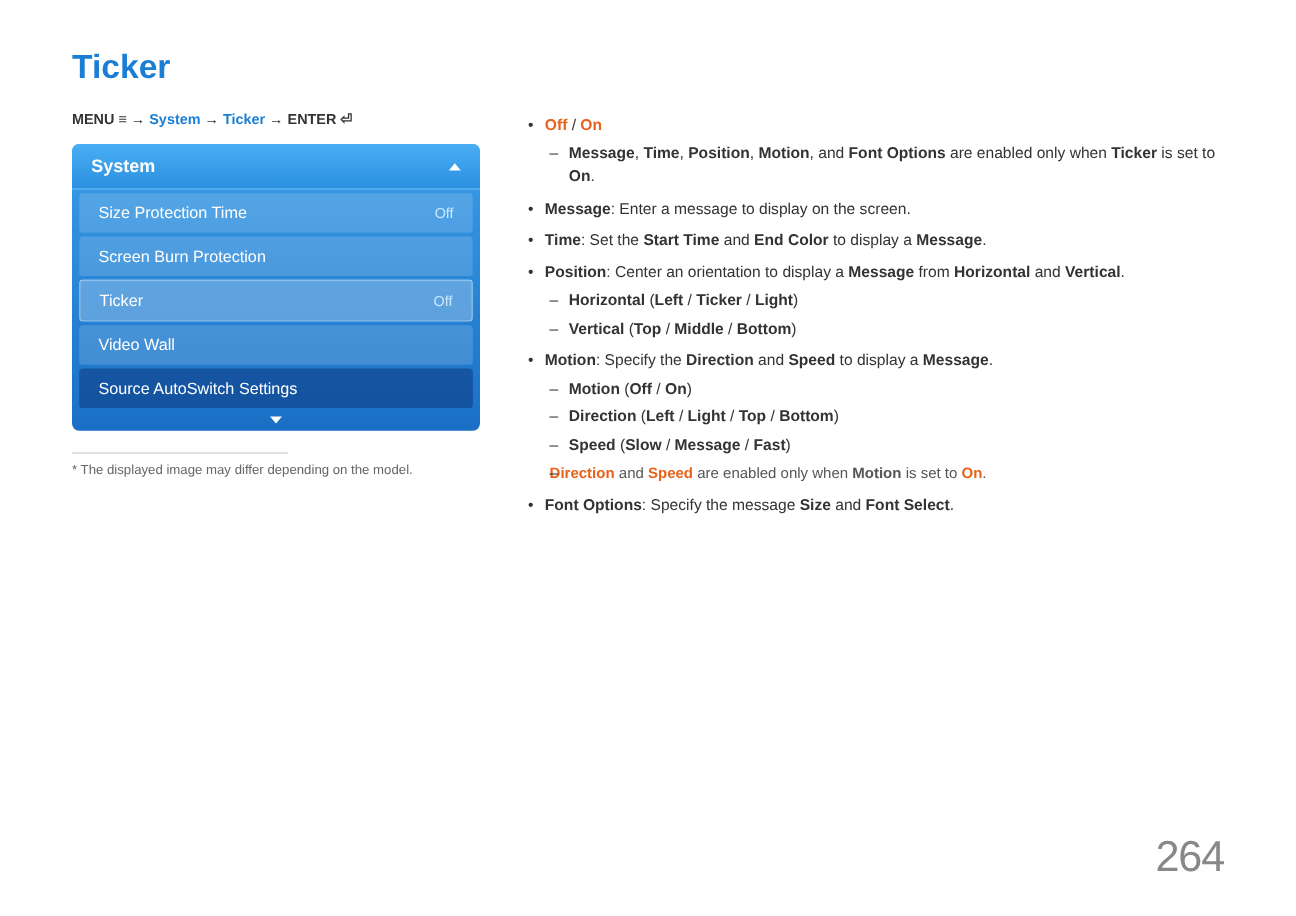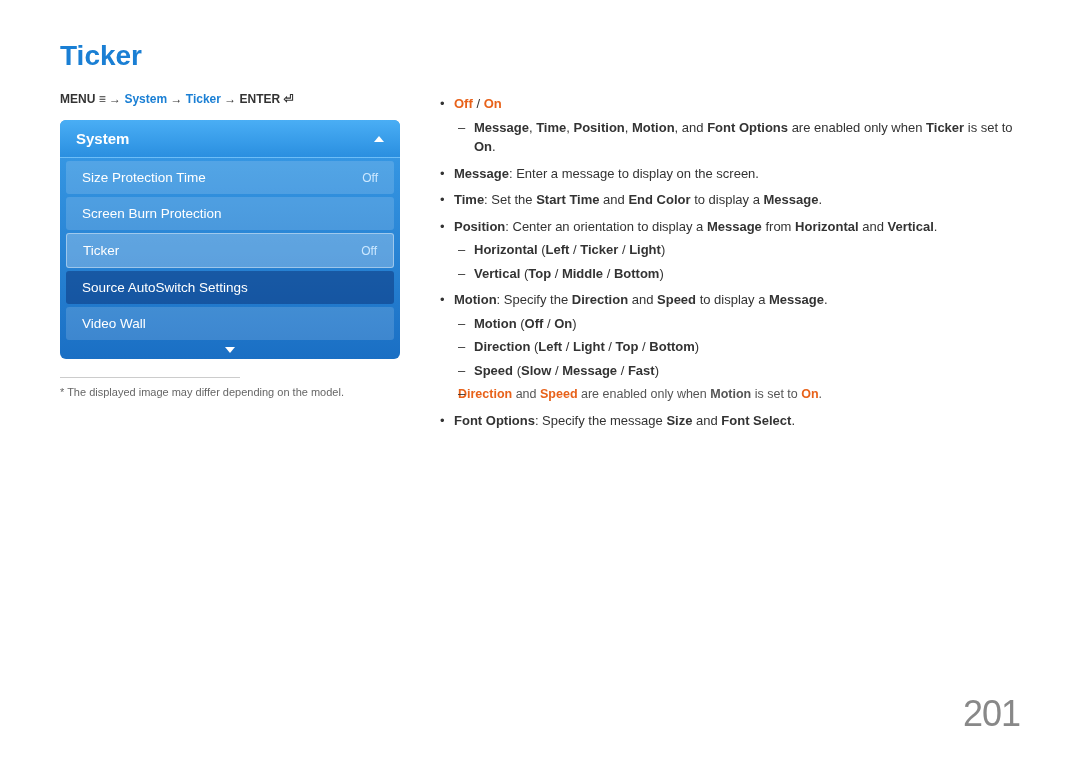--- a/index.html
+++ b/index.html
@@ -253,26 +253,26 @@
 
         <div class="menu-item normal">
           <span>Screen Burn Protection</span>
         </div>
 
         <div class="menu-item selected">
           <span>Ticker</span>
           <span class="item-value">Off</span>
         </div>
 
+        <div class="menu-item normal">
+          <span>Video Wall</span>
+        </div>
+
         <div class="menu-item active">
           <span>Source AutoSwitch Settings</span>
-        </div>
-
-        <div class="menu-item normal">
-          <span>Video Wall</span>
         </div>
 
         <div class="panel-footer">
           <span class="chevron-down"></span>
         </div>
       </div>
 
       <hr class="left-divider">
       <p class="footnote">* The displayed image may differ depending on the model.</p>
     </div>
@@ -331,14 +331,14 @@
         </li>
 
         <li>
           <span class="bold">Font Options</span><span>: Specify the message </span><span class="bold">Size</span><span> and </span><span class="bold">Font Select</span><span>.</span>
         </li>
 
       </ul>
     </div>
   </div>
 
-  <div class="page-number">201</div>
+  <div class="page-number">264</div>
 </div>
 
 </body></html>

